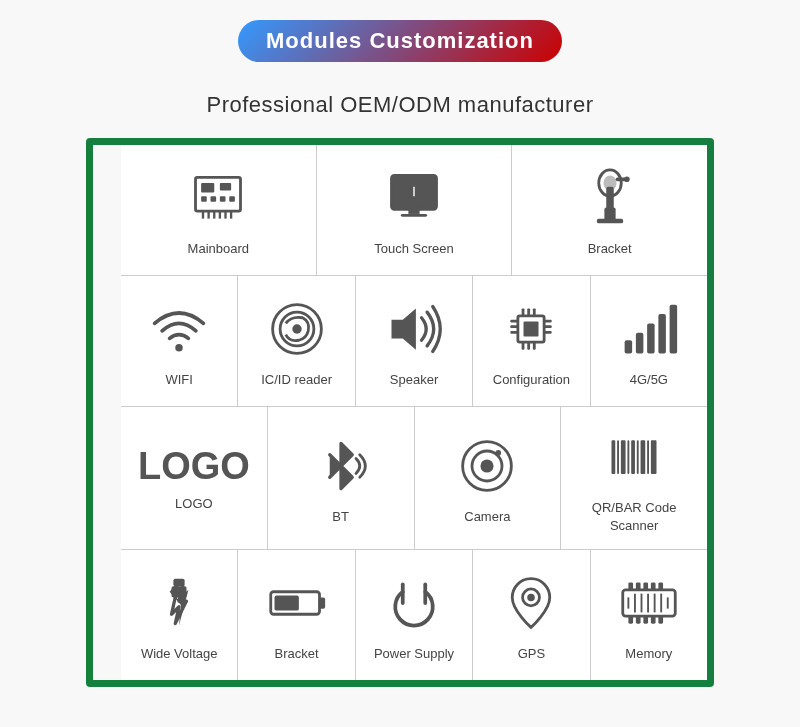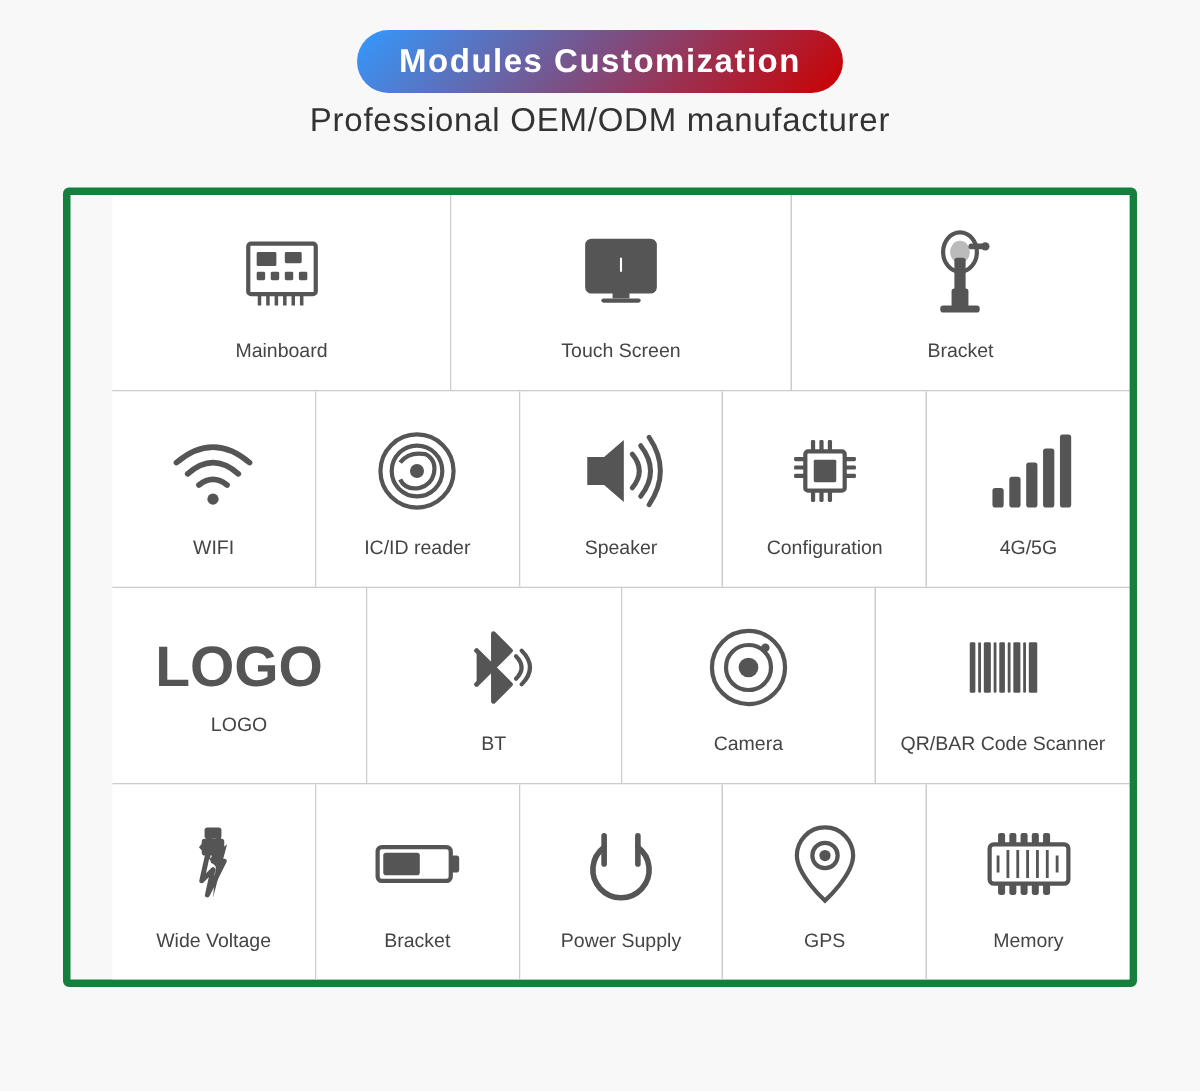--- a/index.html
+++ b/index.html
@@ -10,38 +10,38 @@
       min-height: 727px;
       display: flex;
       flex-direction: column;
       align-items: center;
       padding: 20px 10px;
     }
     .header-badge {
       background: linear-gradient(135deg, #3399ff, #cc0000);
       border-radius: 30px;
       padding: 8px 28px;
-      margin-bottom: 5px;
+      margin-bottom: 30px;
     }
     .header-badge span {
       color: white;
       font-size: 22px;
       font-weight: 900;
       letter-spacing: 1px;
     }
     .subtitle {
       font-size: 22px;
       font-weight: 400;
       color: #333;
-      margin-bottom: 32px;
+      margin-bottom: 20px;
       letter-spacing: 0.5px;
     }
     .grid-container {
-      width: 716px;
-      border: 5px solid #15803d;
+      width: 628px;
+      border: 7px solid #15803d;
       border-radius: 4px;
       overflow: hidden;
       padding-left: 28px;
     }
     .grid-row {
       display: flex;
       border-bottom: 1px solid #ccc;
     }
     .grid-row:last-child {
       border-bottom: none;

